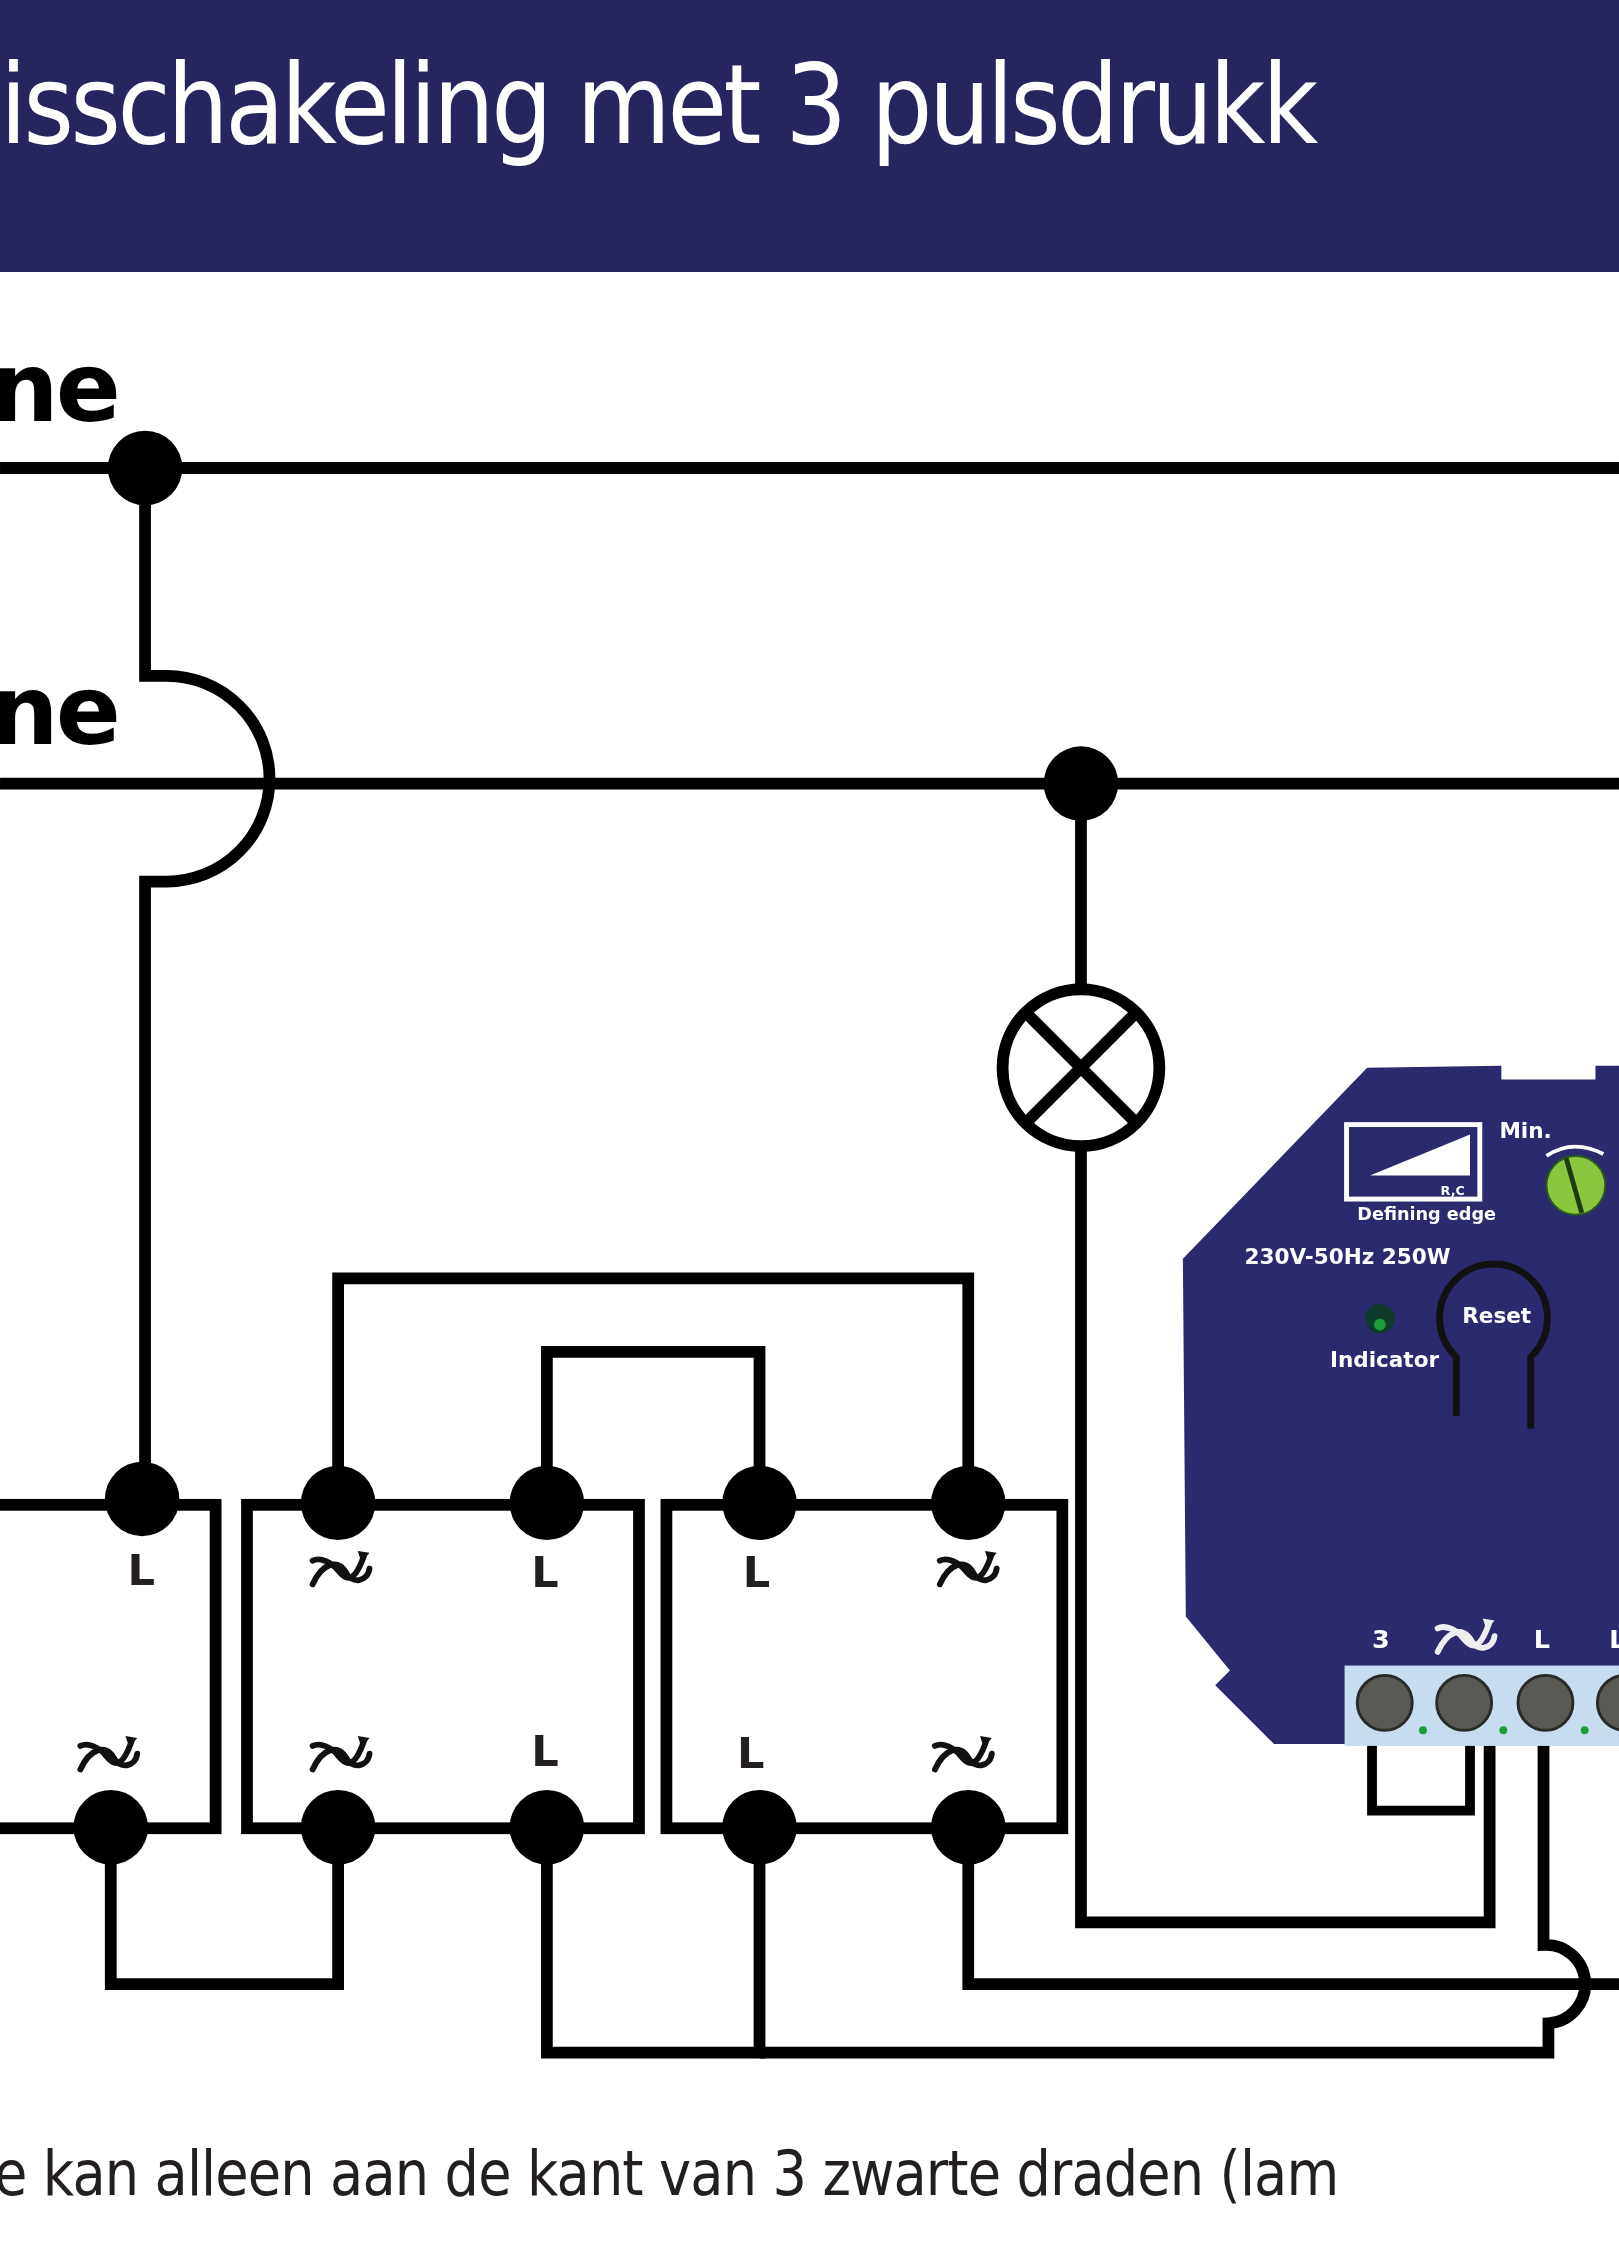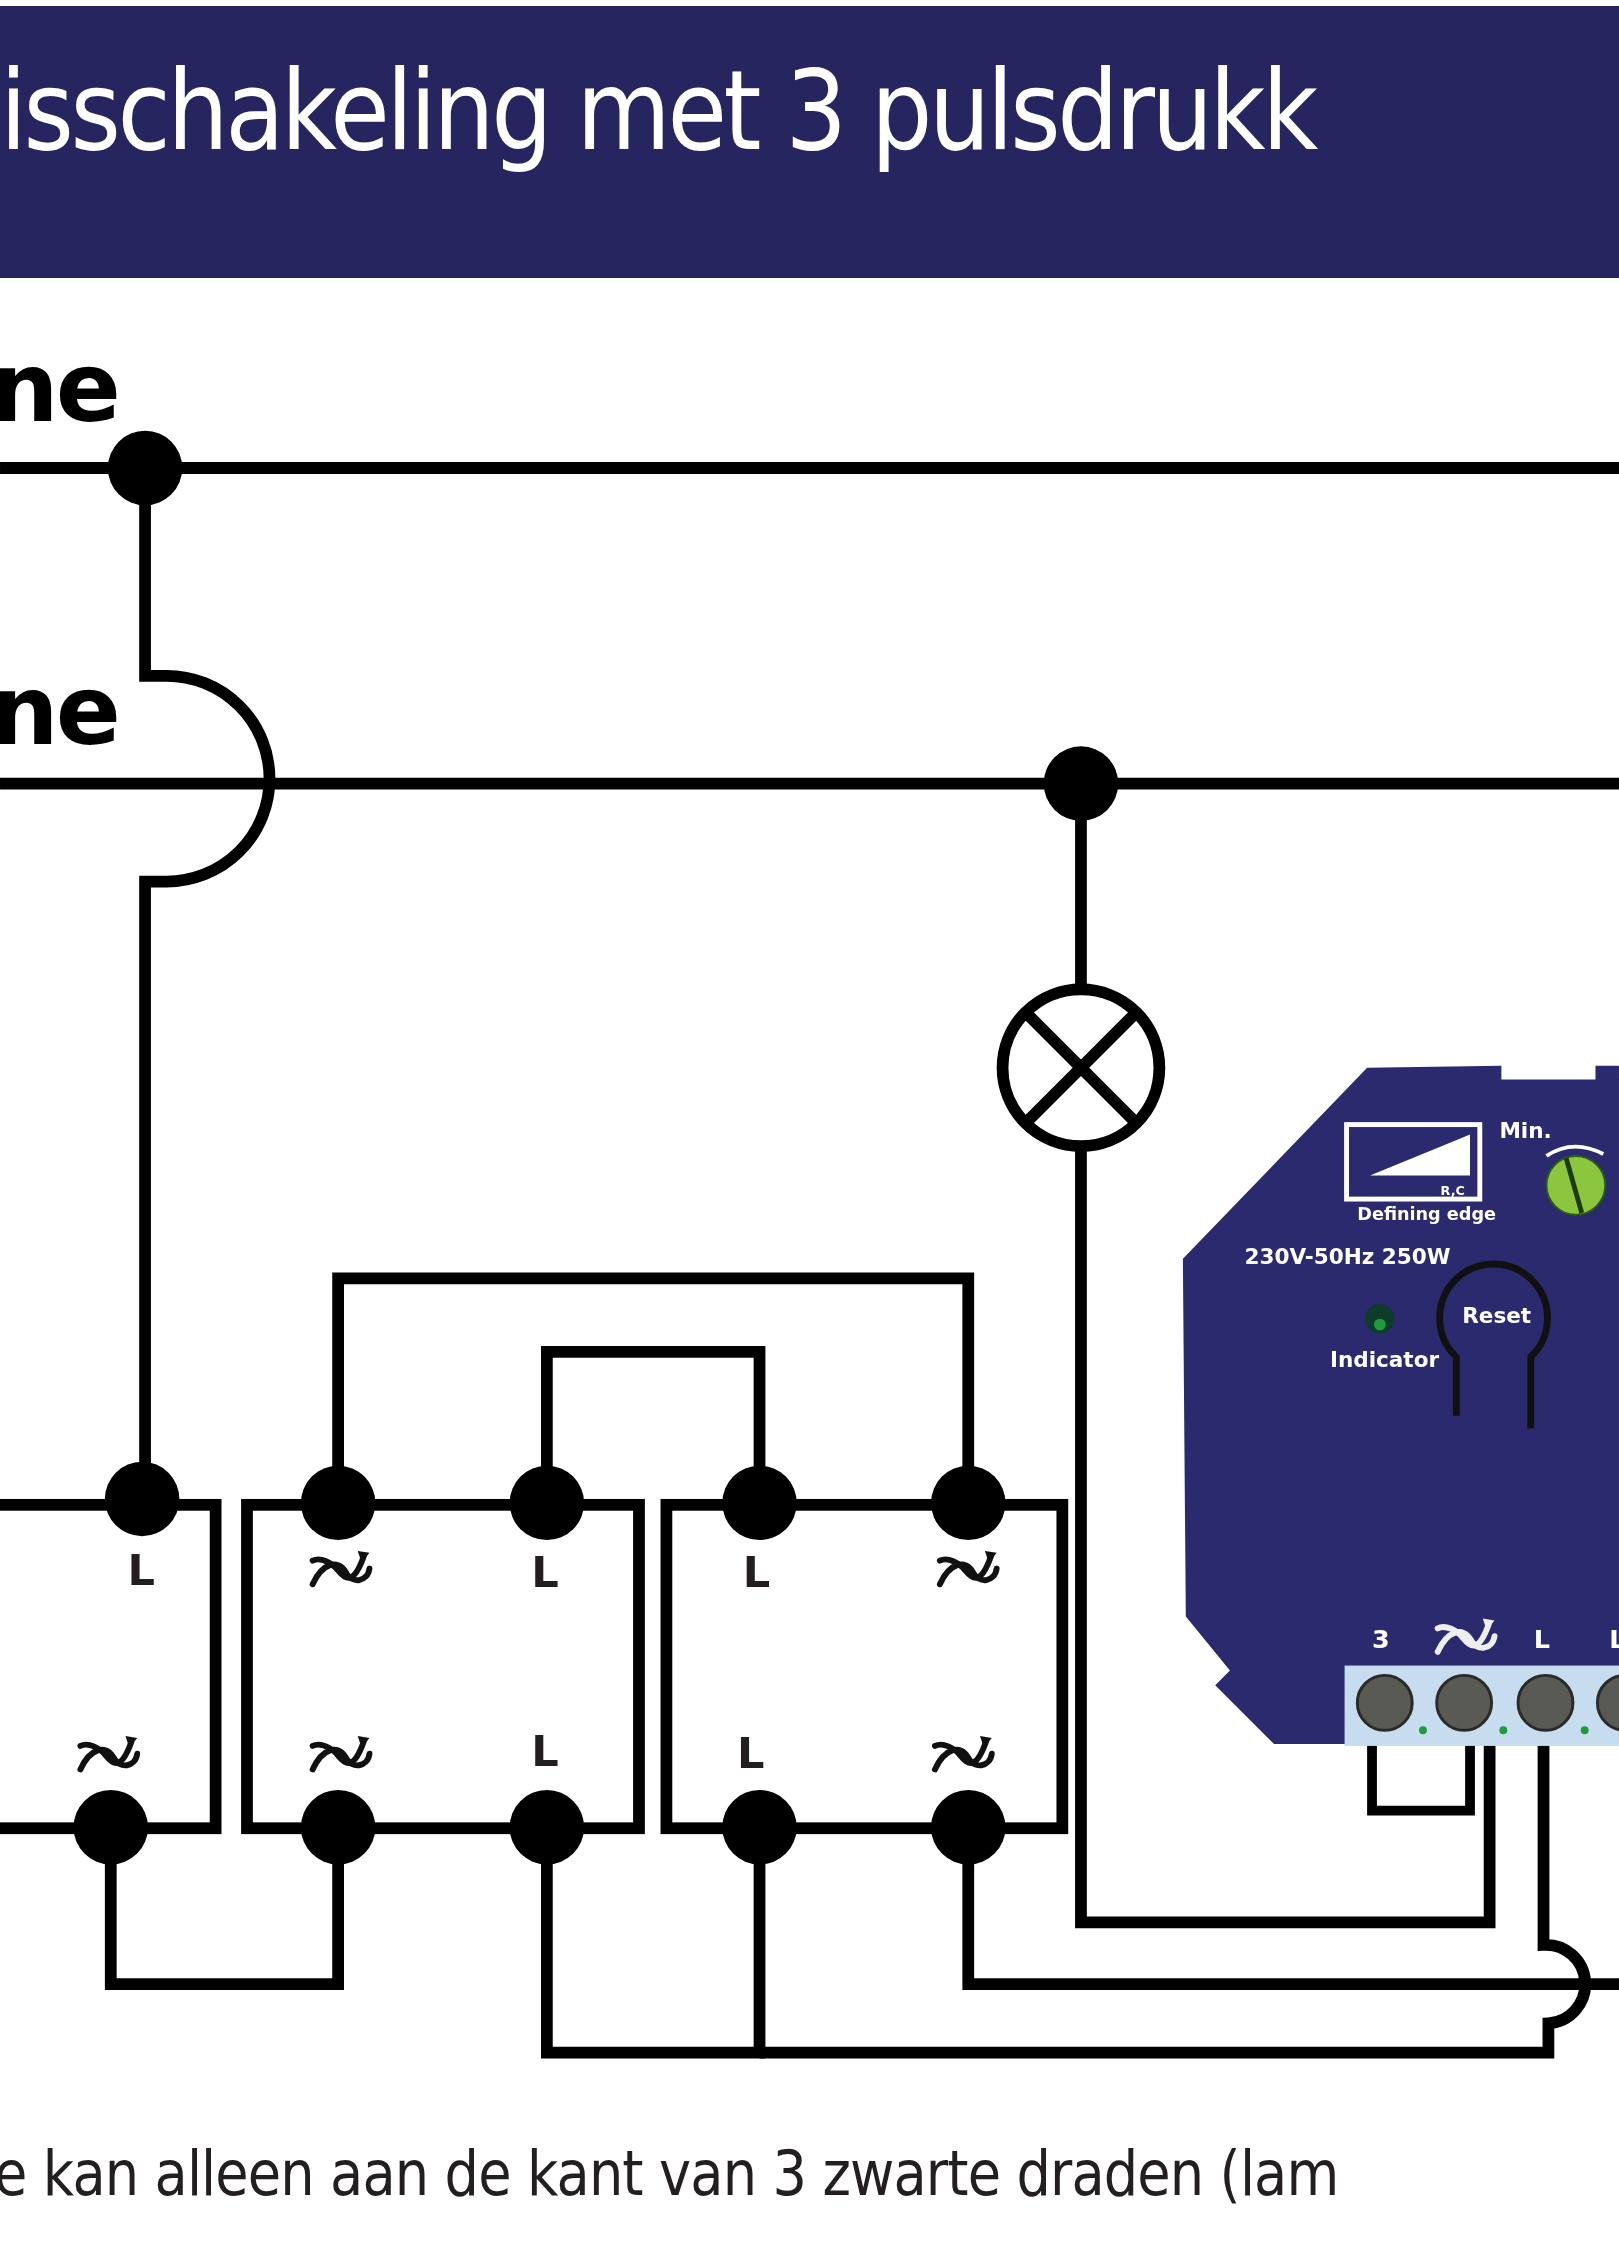--- a/index.html
+++ b/index.html
@@ -1,17 +1,17 @@
 <!DOCTYPE html>
 <html><head>
 <meta charset="utf-8">
 <style>
   html, body { margin: 0; padding: 0; background: #ffffff; }
   body { width: 1619px; height: 2267px; position: relative; overflow: hidden; font-family: "DejaVu Sans", sans-serif; }
-  #header { position: absolute; left: 0; top: 6px; width: 1619px; height: 272px; background: #272560; }
+  #header { position: absolute; left: 0; top: 0; width: 1619px; height: 272px; background: #272560; }
   #header-title { position: absolute; left: 0; top: 41px; white-space: nowrap; color: #ffffff; font-family: "DejaVu Sans", sans-serif; font-size: 110px; letter-spacing: -3.9px; transform: scaleX(0.88); transform-origin: left top; }
   #diagram { position: absolute; left: 0; top: 272px; }
   .lbl-big { font-family: "DejaVu Sans", sans-serif; font-weight: bold; font-size: 98px; fill: #000; letter-spacing: -3px; }
   .term-lbl { font-family: "DejaVu Sans", sans-serif; font-weight: bold; font-size: 44px; fill: #231f20; }
   .dev-txt { font-family: "DejaVu Sans", sans-serif; font-weight: bold; fill: #ffffff; }
   #footer-text { position: absolute; left: -5.9px; top: 2137px; white-space: nowrap; color: #231f20; font-family: "DejaVu Sans", sans-serif; font-size: 63px; transform: scaleX(0.86); transform-origin: left top; letter-spacing: -1px; }
 </style>
 </head>
 <body>
 

